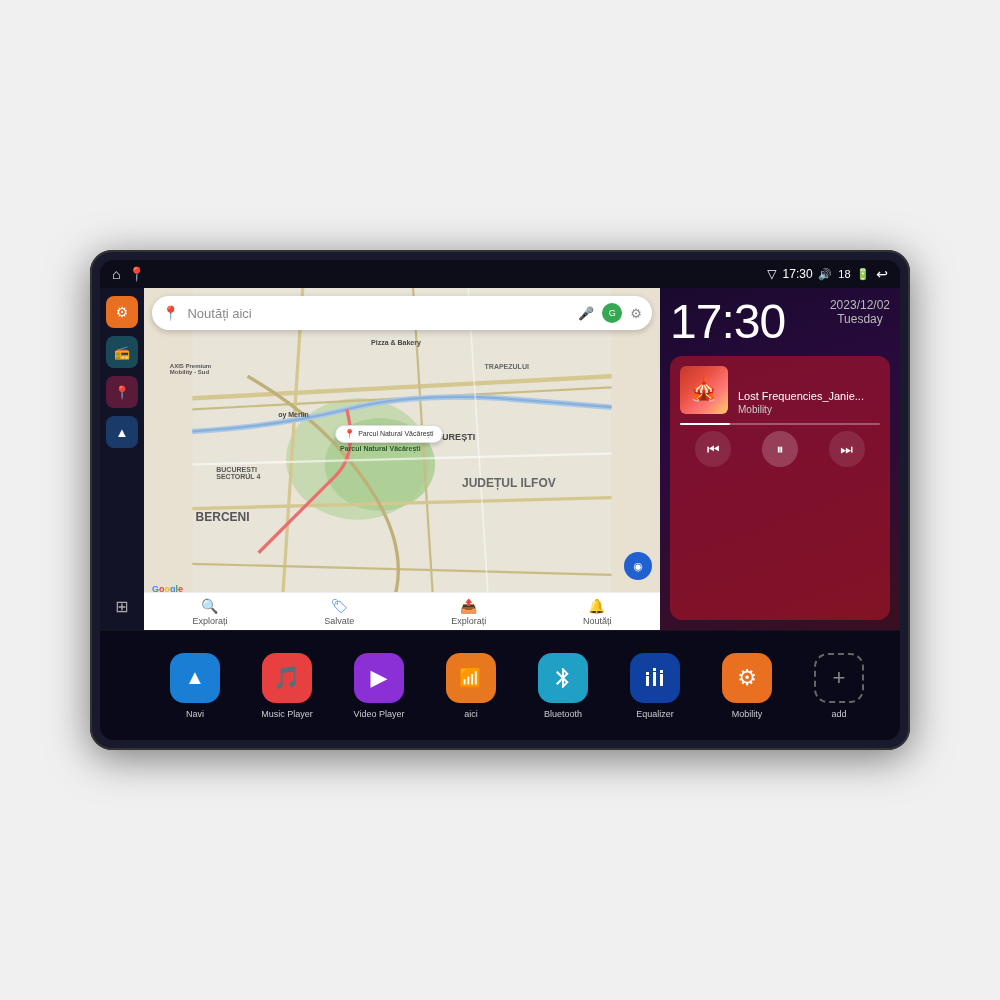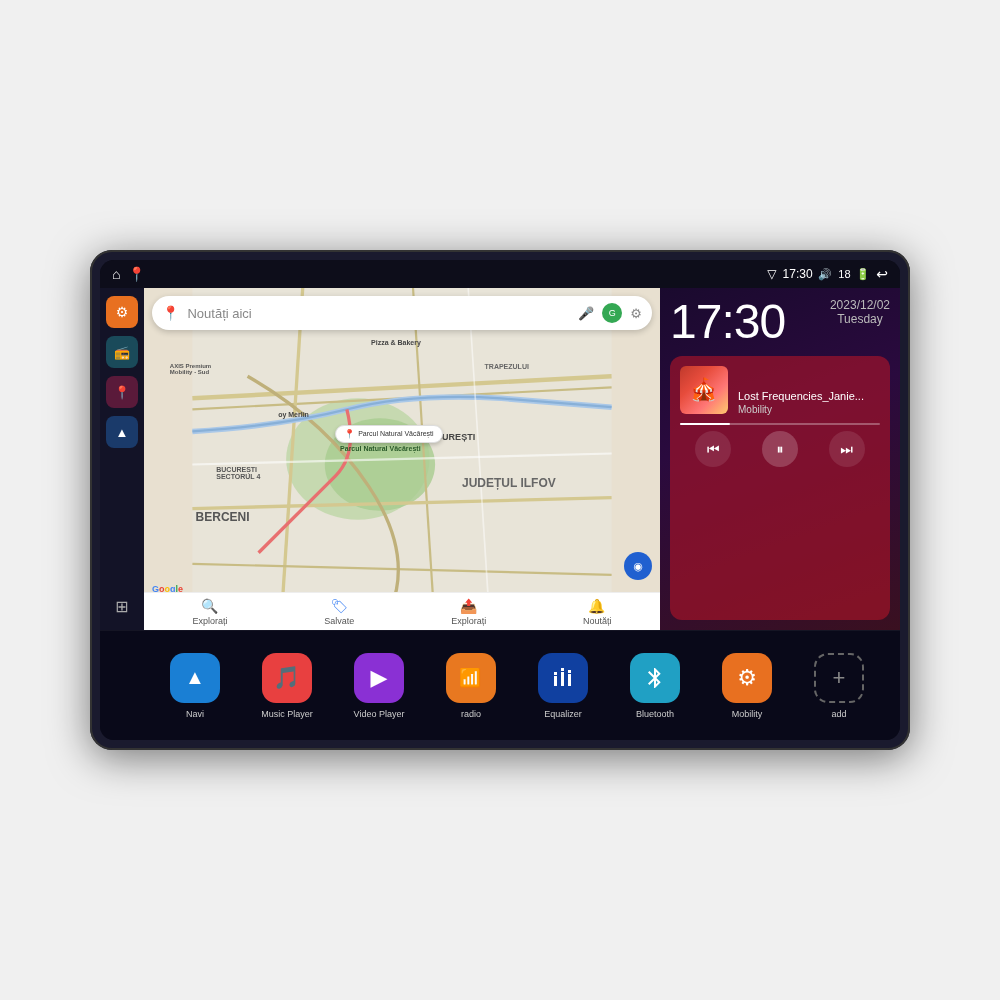--- a/index.html
+++ b/index.html
@@ -641,47 +641,47 @@
           <div class="app-icon purple">
             <span style="font-size:22px;color:#fff;">▶</span>
           </div>
           <span class="app-label">Video Player</span>
         </div>
 
         <div class="app-item">
           <div class="app-icon orange">
             <span style="font-size:18px;color:#fff;">📶</span>
           </div>
-          <span class="app-label">radio</span>
+          <span class="app-label">aici</span>
+        </div>
+
+        <div class="app-item">
+          <div class="app-icon cyan">
+            <svg width="24" height="24" viewBox="0 0 24 24" fill="white">
+              <path d="M17.71 7.71L12 2h-1v7.59L6.41 5 5 6.41 10.59 12 5 17.59 6.41 19 11 14.41V22h1l5.71-5.71-4.3-4.29 4.3-4.29zM13 5.83l1.88 1.88L13 9.59V5.83zm1.88 10.46L13 18.17v-3.76l1.88 1.88z"></path>
+            </svg>
+          </div>
+          <span class="app-label">Bluetooth</span>
         </div>
 
         <div class="app-item">
           <div class="app-icon dark-blue">
             <svg width="24" height="24" viewBox="0 0 24 24" fill="white">
               <rect x="3" y="10" width="3" height="10"></rect>
               <rect x="3" y="6" width="3" height="3"></rect>
               <rect x="10" y="6" width="3" height="14"></rect>
               <rect x="10" y="2" width="3" height="3"></rect>
               <rect x="17" y="8" width="3" height="12"></rect>
               <rect x="17" y="4" width="3" height="3"></rect>
             </svg>
           </div>
           <span class="app-label">Equalizer</span>
         </div>
 
         <div class="app-item">
-          <div class="app-icon cyan">
-            <svg width="24" height="24" viewBox="0 0 24 24" fill="white">
-              <path d="M17.71 7.71L12 2h-1v7.59L6.41 5 5 6.41 10.59 12 5 17.59 6.41 19 11 14.41V22h1l5.71-5.71-4.3-4.29 4.3-4.29zM13 5.83l1.88 1.88L13 9.59V5.83zm1.88 10.46L13 18.17v-3.76l1.88 1.88z"></path>
-            </svg>
-          </div>
-          <span class="app-label">Bluetooth</span>
-        </div>
-
-        <div class="app-item">
           <div class="app-icon gear-orange">
             <span style="font-size:22px;color:#fff;">⚙</span>
           </div>
           <span class="app-label">Mobility</span>
         </div>
 
         <div class="app-item">
           <div class="app-icon gray-grid">
             <span style="font-size:22px;color:#888;">+</span>
           </div>

